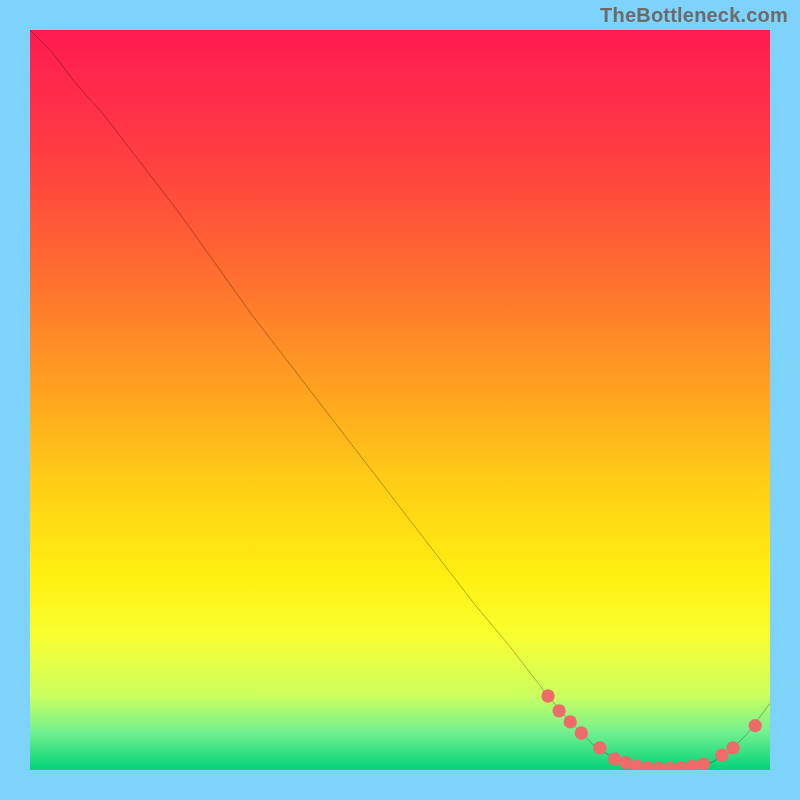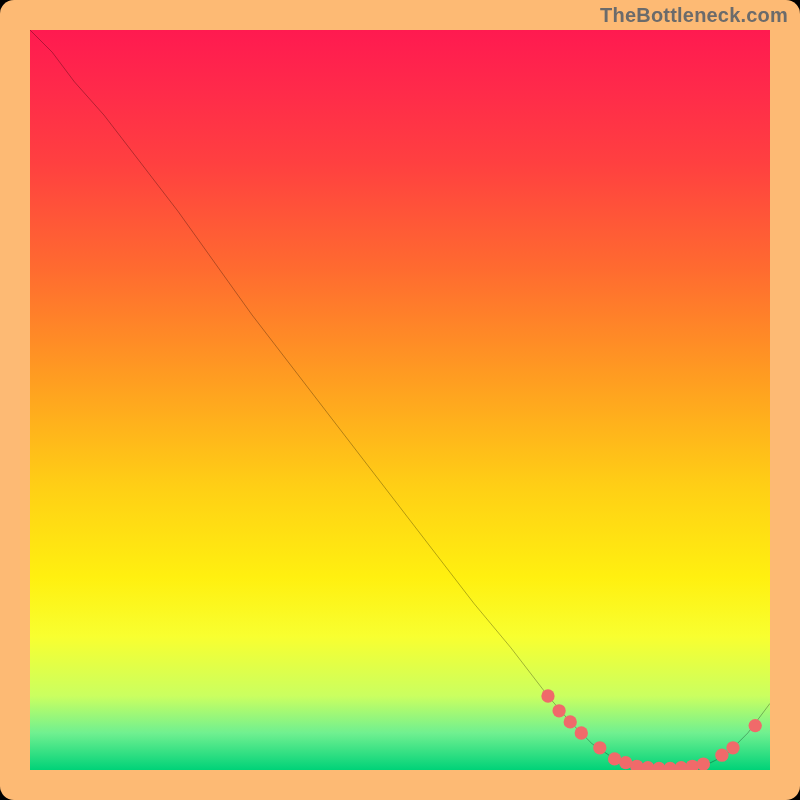--- a/index.html
+++ b/index.html
@@ -1,17 +1,17 @@
 <!DOCTYPE html>
 <html><head>
 <meta charset="utf-8">
 <style>
   * { margin: 0; padding: 0; box-sizing: border-box; }
   html, body { width: 800px; height: 800px; overflow: hidden; background: #000; }
-  .page { position: relative; width: 800px; height: 800px; background: #fdba74; border-radius: 14px; }
+  .page { position: relative; width: 800px; height: 800px; background: #7dd3fc; }
 
   .watermark {
     position: absolute;
     top: 4px;
     right: 12px;
     font-family: Arial, Helvetica, sans-serif;
     font-size: 20px;
     font-weight: 600;
     color: #6b6b6b;
     letter-spacing: 0.2px;

